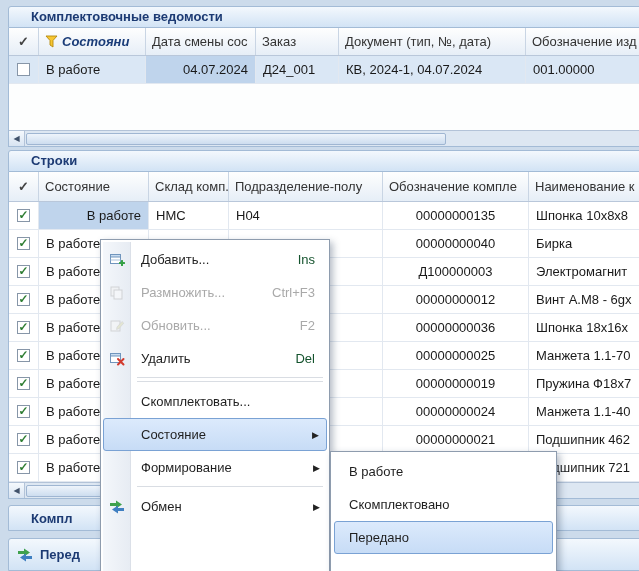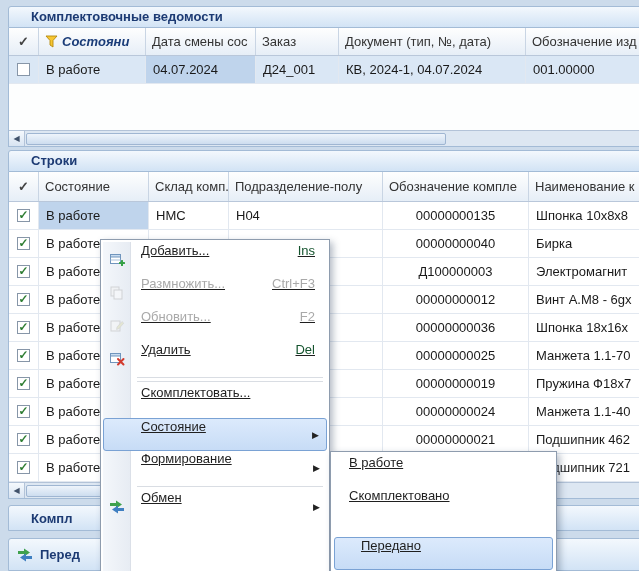--- a/index.html
+++ b/index.html
@@ -53,21 +53,21 @@
   .s-des { width: 146px; text-align: center; }   .s-name { width: 122px; }
 
   .grid-row { display: flex; height: 28px; background: #fff; }
   .cell {
     flex: none; padding: 0 7px; line-height: 27px;
     border-right: 1px solid #e2e8f0; border-bottom: 1px solid #e2e8f0;
     overflow: hidden; white-space: nowrap;
   }
   .cell.cb { width: 30px; display: flex; align-items: center; justify-content: center; padding: 0; }
   .row-selected .cell { background: #dae7f5; }
-  .cell-focus { background: #bfd4ec !important; }
+  .cell-focus { background: #bfd4ec !important; text-align: right; }
 
   .checkbox {
     width: 13px; height: 13px; background: #fff;
     border: 1px solid #8796a8;
     display: inline-flex; align-items: center; justify-content: center;
   }
   .cb-mark { font-size: 12px; font-weight: bold; color: #2e7d32; line-height: 1; transform: translateY(-1px); }
 
   .grid-filler { height: 46px; background: #fdfefe; }
 
@@ -109,22 +109,22 @@
     padding: 3px 2px; z-index: 20;
   }
   .ctx-menu::before {
     content: ""; position: absolute; left: 2px; top: 2px;
     width: 27px; height: calc(100% - 4px);
     background: linear-gradient(90deg, #f4f7fb, #e7ecf3);
     border-right: 1px solid #dbe0e8;
   }
   .menu-item {
     position: relative; z-index: 1;
-    height: 33px; display: flex; align-items: flex-start;
-    padding: 0 12px 0 38px; color: #1f1f1f; text-decoration: underline;
+    height: 33px; display: flex; align-items: center;
+    padding: 0 12px 0 38px; color: #1f1f1f;
   }
   .mi-icon { position: absolute; left: 6px; top: 50%; transform: translateY(-50%); width: 16px; height: 16px; }
   .mi-label { flex: none; }
   .mi-shortcut { margin-left: auto; color: #14532d; }
   .menu-item.disabled .mi-label, .menu-item.disabled .mi-shortcut { color: #a9a9a9; }
   .menu-item.disabled .mi-icon { opacity: .5; }
   .menu-item.hl {
     background: linear-gradient(#dceafc, #c7dcf6);
     border: 1px solid #7aa2d4; border-radius: 3px;
     padding-left: 37px;
@@ -134,21 +134,21 @@
 
   
   .sub-menu {
     position: absolute; left: 330px; top: 451px;
     width: 227px; height: 160px;
     background: #fff; border: 1px solid #8e9cae;
     box-shadow: 3px 3px 7px rgba(40,60,90,.35);
     padding: 3px; z-index: 21;
   }
   .sub-menu .menu-item { padding: 0 12px 0 15px; }
-  .sub-menu .menu-item.hl { padding-left: 26px; margin-top: 16px; }
+  .sub-menu .menu-item.hl { padding-left: 14px; }
 
   .filter-funnel-svg { display: inline-block; }
 </style>
 </head>
 <body>
 
 <section class="panel" id="panel-vedomosti">
   <div class="panel-header">
     <span>Комплектовочные ведомости</span>
   </div>

